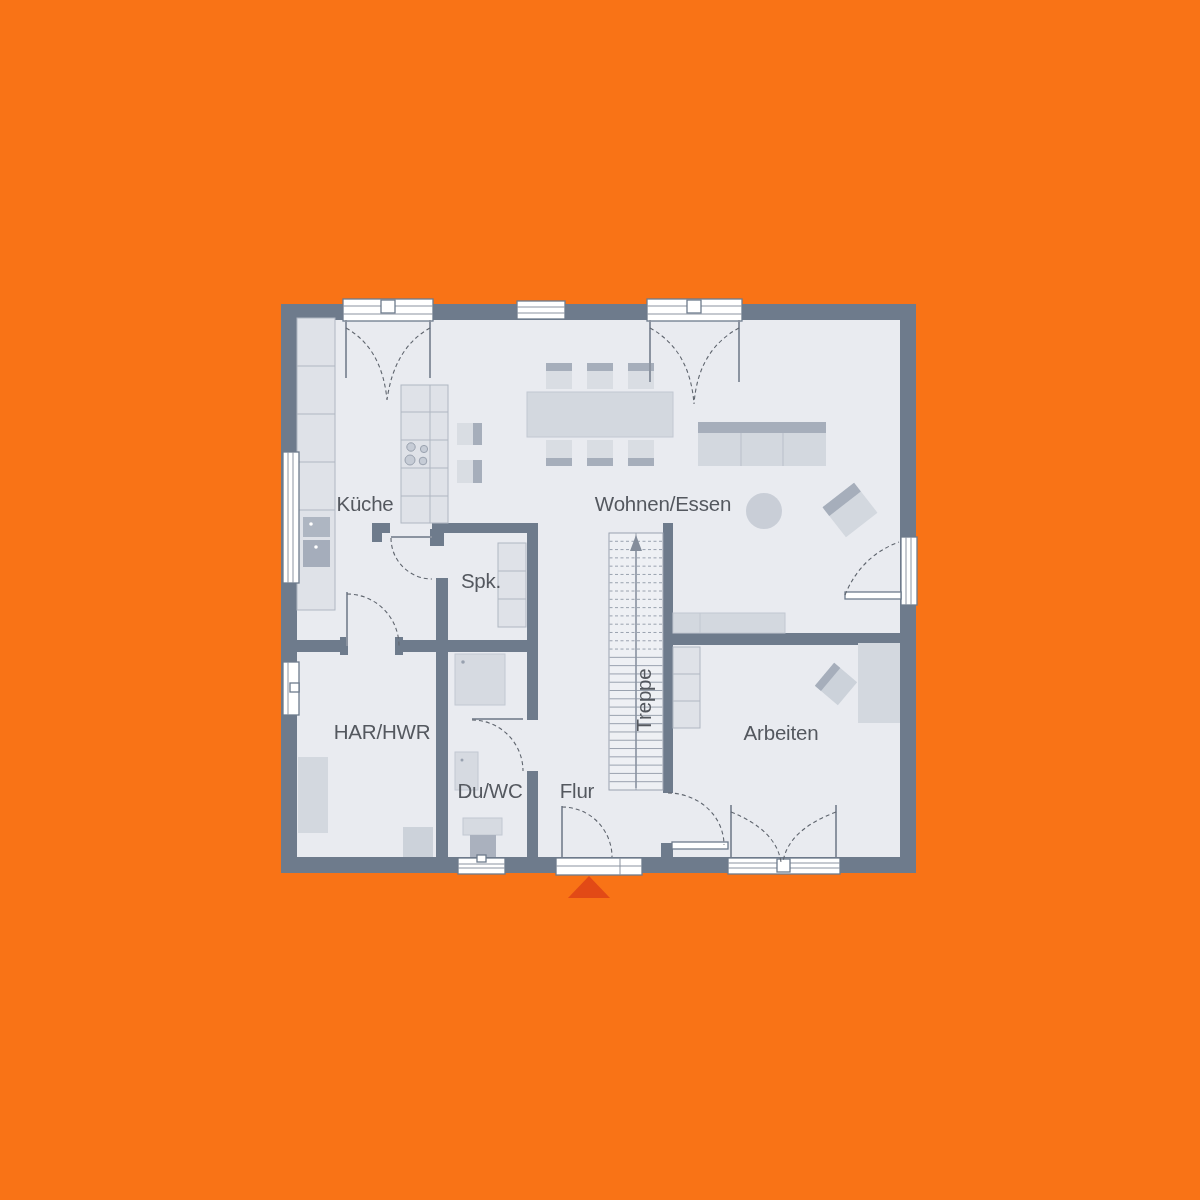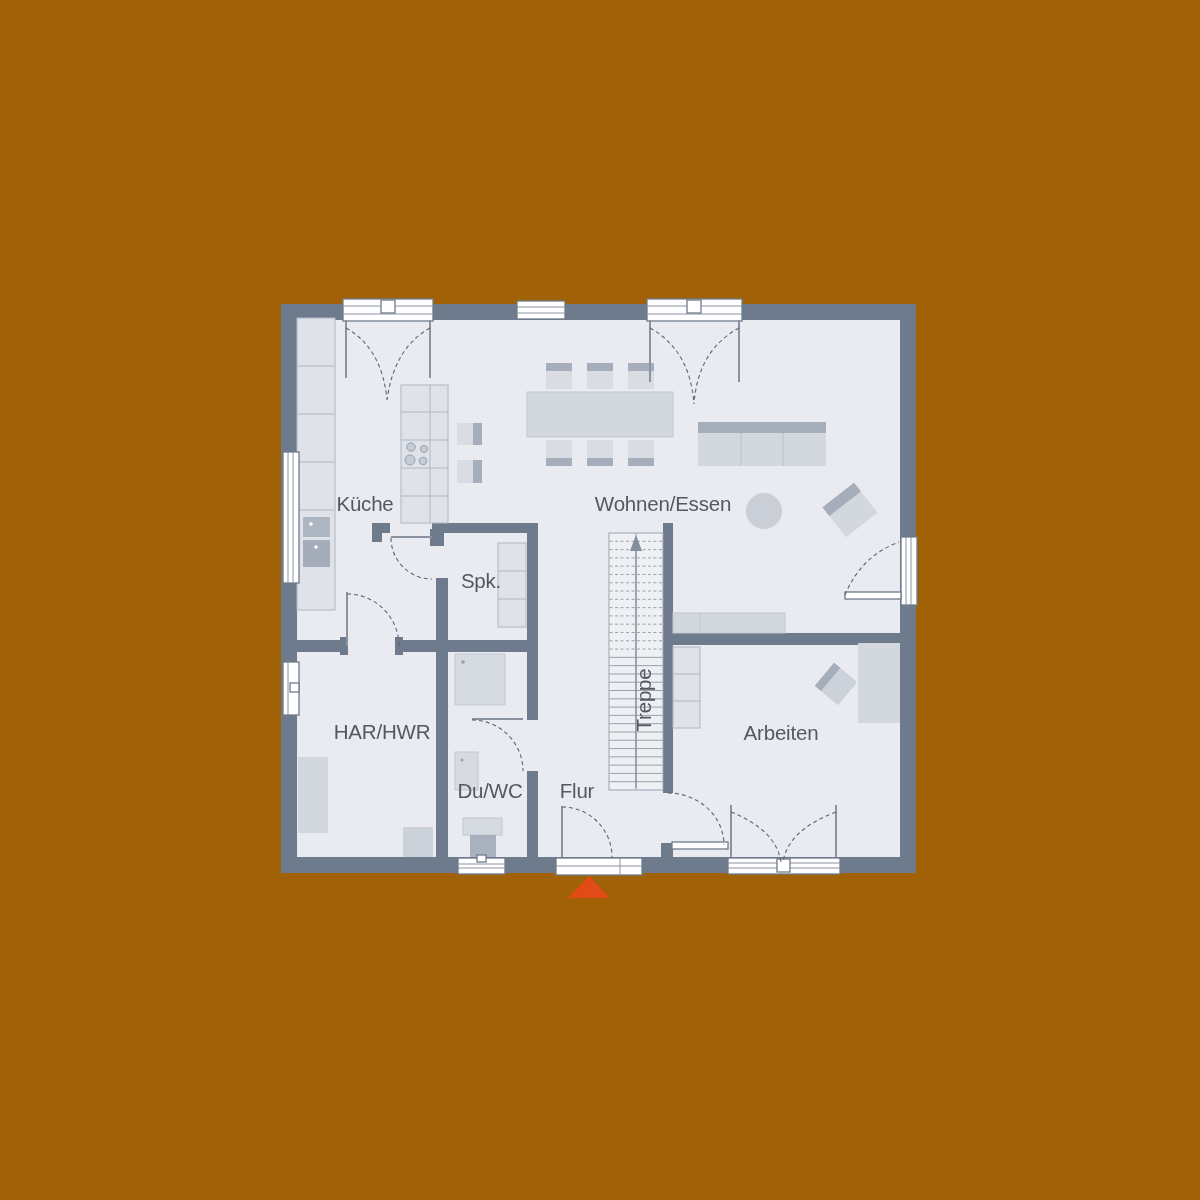--- a/index.html
+++ b/index.html
@@ -1,16 +1,16 @@
 <!DOCTYPE html>
 <html><head>
 <meta charset="utf-8">
 <style>
   html,body{margin:0;padding:0;background:#ffffff;}
-  .page{position:relative;width:1200px;height:1200px;background:#a16207;overflow:hidden;
+  .page{position:relative;width:1200px;height:1200px;background:#f97316;overflow:hidden;
         font-family:"Liberation Sans", sans-serif;}
   svg{position:absolute;left:0;top:0;}
   svg text{font-family:"Liberation Sans", sans-serif;font-size:20.5px;fill:#54585f;letter-spacing:-0.2px;}
   .wall{fill:#6e7b8c;}
   .whitebox{fill:#ffffff;stroke:#6e7b8c;stroke-width:1.3;}
   .winline{stroke:#8b93a0;stroke-width:1;}
   .leaf{stroke:#8b93a0;stroke-width:2;fill:none;}
   .swing{stroke:#60666f;stroke-width:1.1;fill:none;stroke-dasharray:4 3;}
   .outlined{fill:#dfe2e8;stroke:#b0b7c2;stroke-width:1;}
   .gridline{stroke:#b0b7c2;stroke-width:1;}

